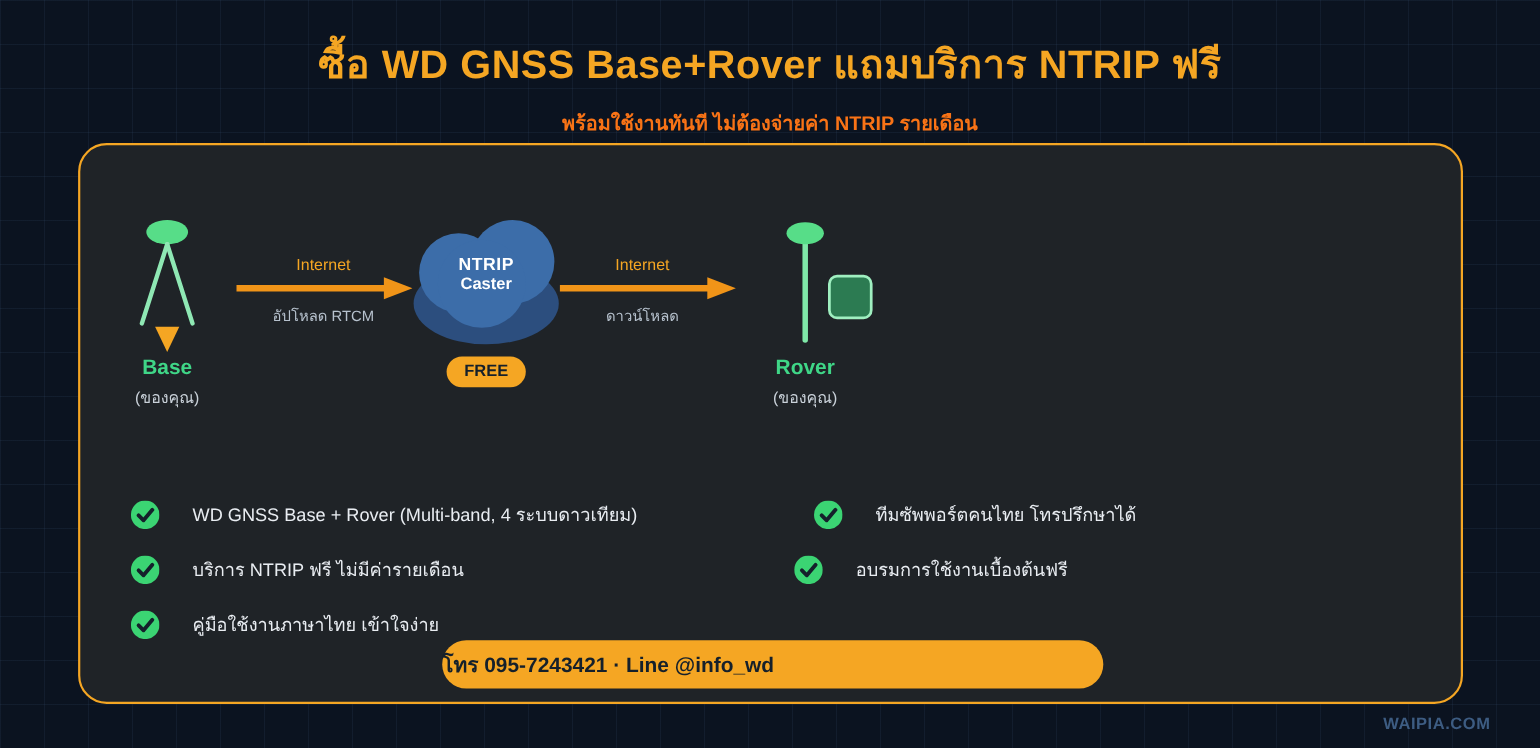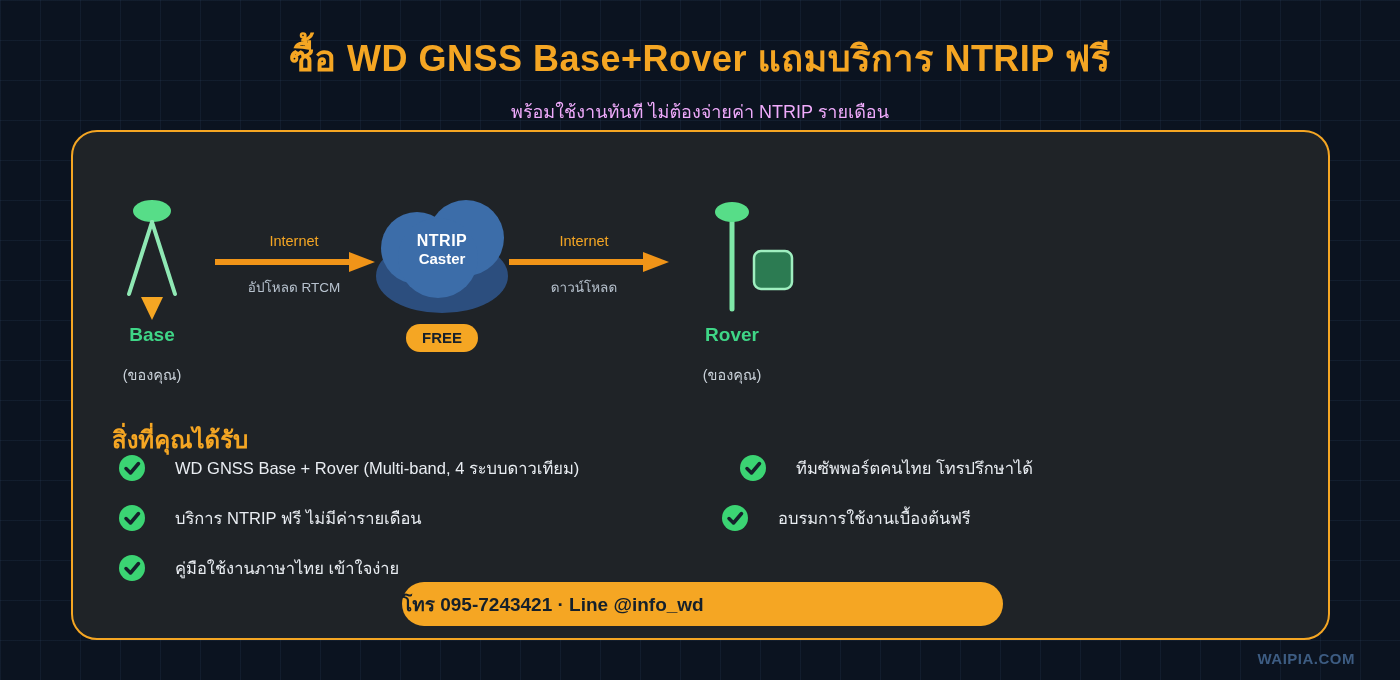--- a/index.html
+++ b/index.html
@@ -12,31 +12,31 @@
     background-image:
       linear-gradient(rgba(96,136,186,0.09) 1px, transparent 1px),
       linear-gradient(90deg, rgba(96,136,186,0.09) 1px, transparent 1px);
     background-size: 40px 40px;
     color: #E9EDF2;
   }
   .header { position: absolute; top: 30px; left: 0; width: 1400px; text-align: center; }
   .title {
     font-size: 36px; font-weight: 800; color: #F5A623; letter-spacing: 0.5px;
   }
-  .subtitle { margin-top: 10px; font-size: 18px; color: #f0abfc; }
+  .subtitle { margin-top: 10px; font-size: 18px; color: #f97316; font-weight: bold; }
 
   .card {
     position: absolute; left: 71px; top: 130px; width: 1259px; height: 510px;
     background: #1F2327; border: 2px solid #F5A623; border-radius: 26px;
   }
   .abs { position: absolute; }
 
   .node-label { position: absolute; text-align: center; width: 160px; }
   .node-name { font-size: 19px; font-weight: 800; color: #3FD687; }
-  .node-sub  { font-size: 14.5px; color: #C9D1D9; margin-top: 17px; }
+  .node-sub  { font-size: 14.5px; color: #C9D1D9; margin-top: 3px; }
 
   .arrow-label { position: absolute; width: 162px; text-align: center; }
   .arrow-title { font-size: 14.5px; font-weight: 400; color: #F5A623; }
   .arrow-sub   { font-size: 13.5px; color: #B7C2CE; }
 
   .cloud-text { position: absolute; width: 140px; text-align: center; color: #FFFFFF; }
   .cloud-line1 { font-size: 16px; font-weight: 800; letter-spacing: 0.5px; }
   .cloud-line2 { font-size: 15px; font-weight: 700; }
 
   .free-badge {
@@ -125,21 +125,20 @@
   <svg class="abs" style="left:604px; top:65px;" width="120" height="118" viewBox="0 0 120 118">
     <line x1="55" y1="22" x2="55" y2="112" stroke="#7FE8A8" stroke-width="5" stroke-linecap="round"></line>
     <ellipse cx="55" cy="15" rx="17" ry="10" fill="#57DD88"></ellipse>
     <rect x="77" y="54" width="38" height="38" rx="7" fill="#2C7B52" stroke="#9FEFC0" stroke-width="2.5"></rect>
   </svg>
   <div class="node-label" style="left:579px; top:192px;">
     <div class="node-name">Rover</div>
     <div class="node-sub">(ของคุณ)</div>
   </div>
 
-  <div class="benefits-heading">สิ่งที่คุณได้รับ</div>
 
   <div class="check-row" style="left:46px; top:323px;">
     <svg width="26" height="26" viewBox="0 0 26 26">
       <circle cx="13" cy="13" r="13" fill="#3BD473"></circle>
       <path d="M7 13.5 L11.5 18 L19.5 8.5" stroke="#15202B" stroke-width="3.5" fill="none" stroke-linecap="round" stroke-linejoin="round"></path>
     </svg>
     <span class="txt">WD GNSS Base + Rover (Multi-band, 4 ระบบดาวเทียม)</span>
   </div>
   <div class="check-row" style="left:46px; top:373px;justify-content:flex-end;">
     <svg width="26" height="26" viewBox="0 0 26 26">

